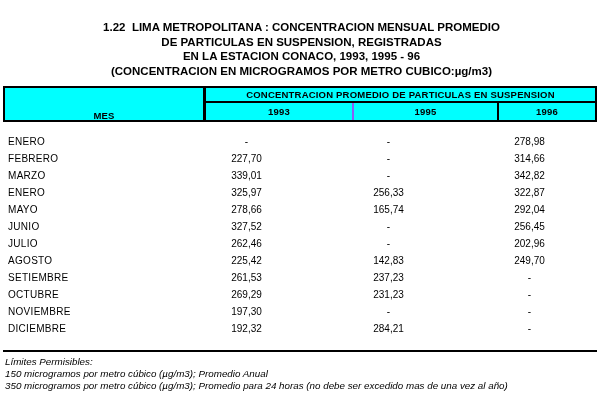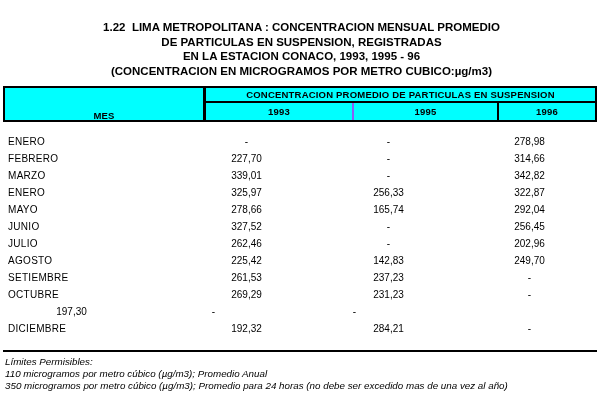--- a/index.html
+++ b/index.html
@@ -151,31 +151,32 @@
     <div class="cell-val v2">237,23</div>
     <div class="cell-val v3">-</div>
   </div>
   <div class="data-row">
     <div class="cell-mes">OCTUBRE</div>
     <div class="cell-val v1">269,29</div>
     <div class="cell-val v2">231,23</div>
     <div class="cell-val v3">-</div>
   </div>
   <div class="data-row">
+    <div class="cell-mes">NOVIEMBRE</div>
     <div class="cell-val v1">197,30</div>
     <div class="cell-val v2">-</div>
     <div class="cell-val v3">-</div>
   </div>
   <div class="data-row">
     <div class="cell-mes">DICIEMBRE</div>
     <div class="cell-val v1">192,32</div>
     <div class="cell-val v2">284,21</div>
     <div class="cell-val v3">-</div>
   </div>
 </div>
 
 <div class="bottom-rule"></div>
 
 <div class="footnotes">
   <div class="footnote-line">Límites Permisibles:</div>
-  <div class="footnote-line">110 microgramos por metro cúbico (µg/m3); Promedio Anual</div>
+  <div class="footnote-line">150 microgramos por metro cúbico (µg/m3); Promedio Anual</div>
   <div class="footnote-line">350 microgramos por metro cúbico (µg/m3); Promedio para 24 horas (no debe ser excedido mas de una vez al año)</div>
 </div>
 
 </body></html>

